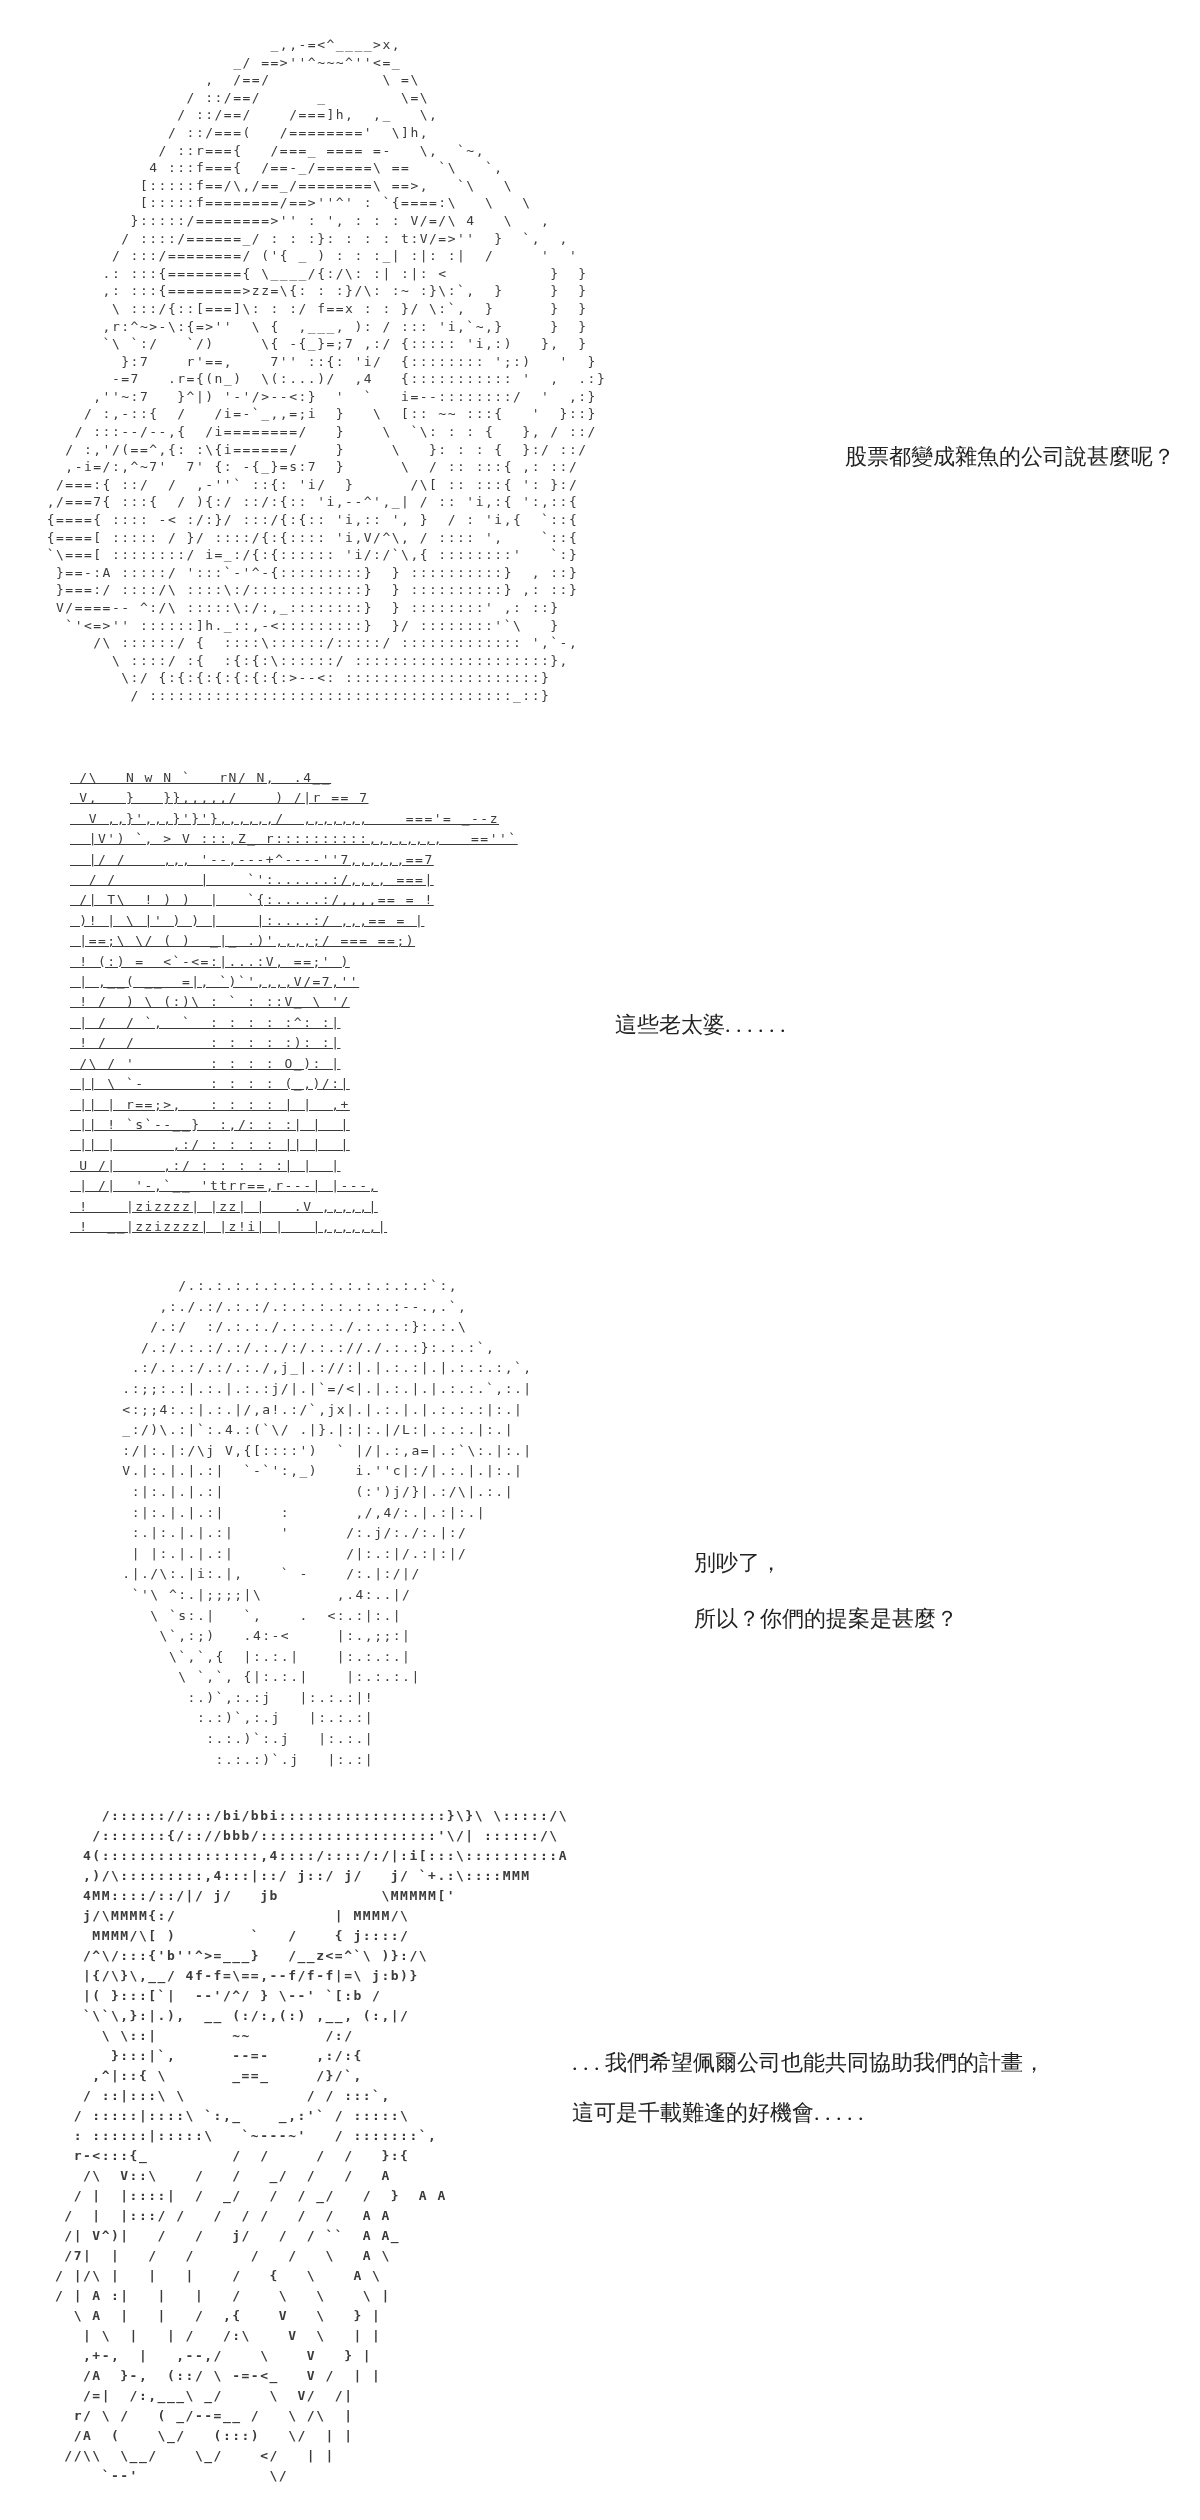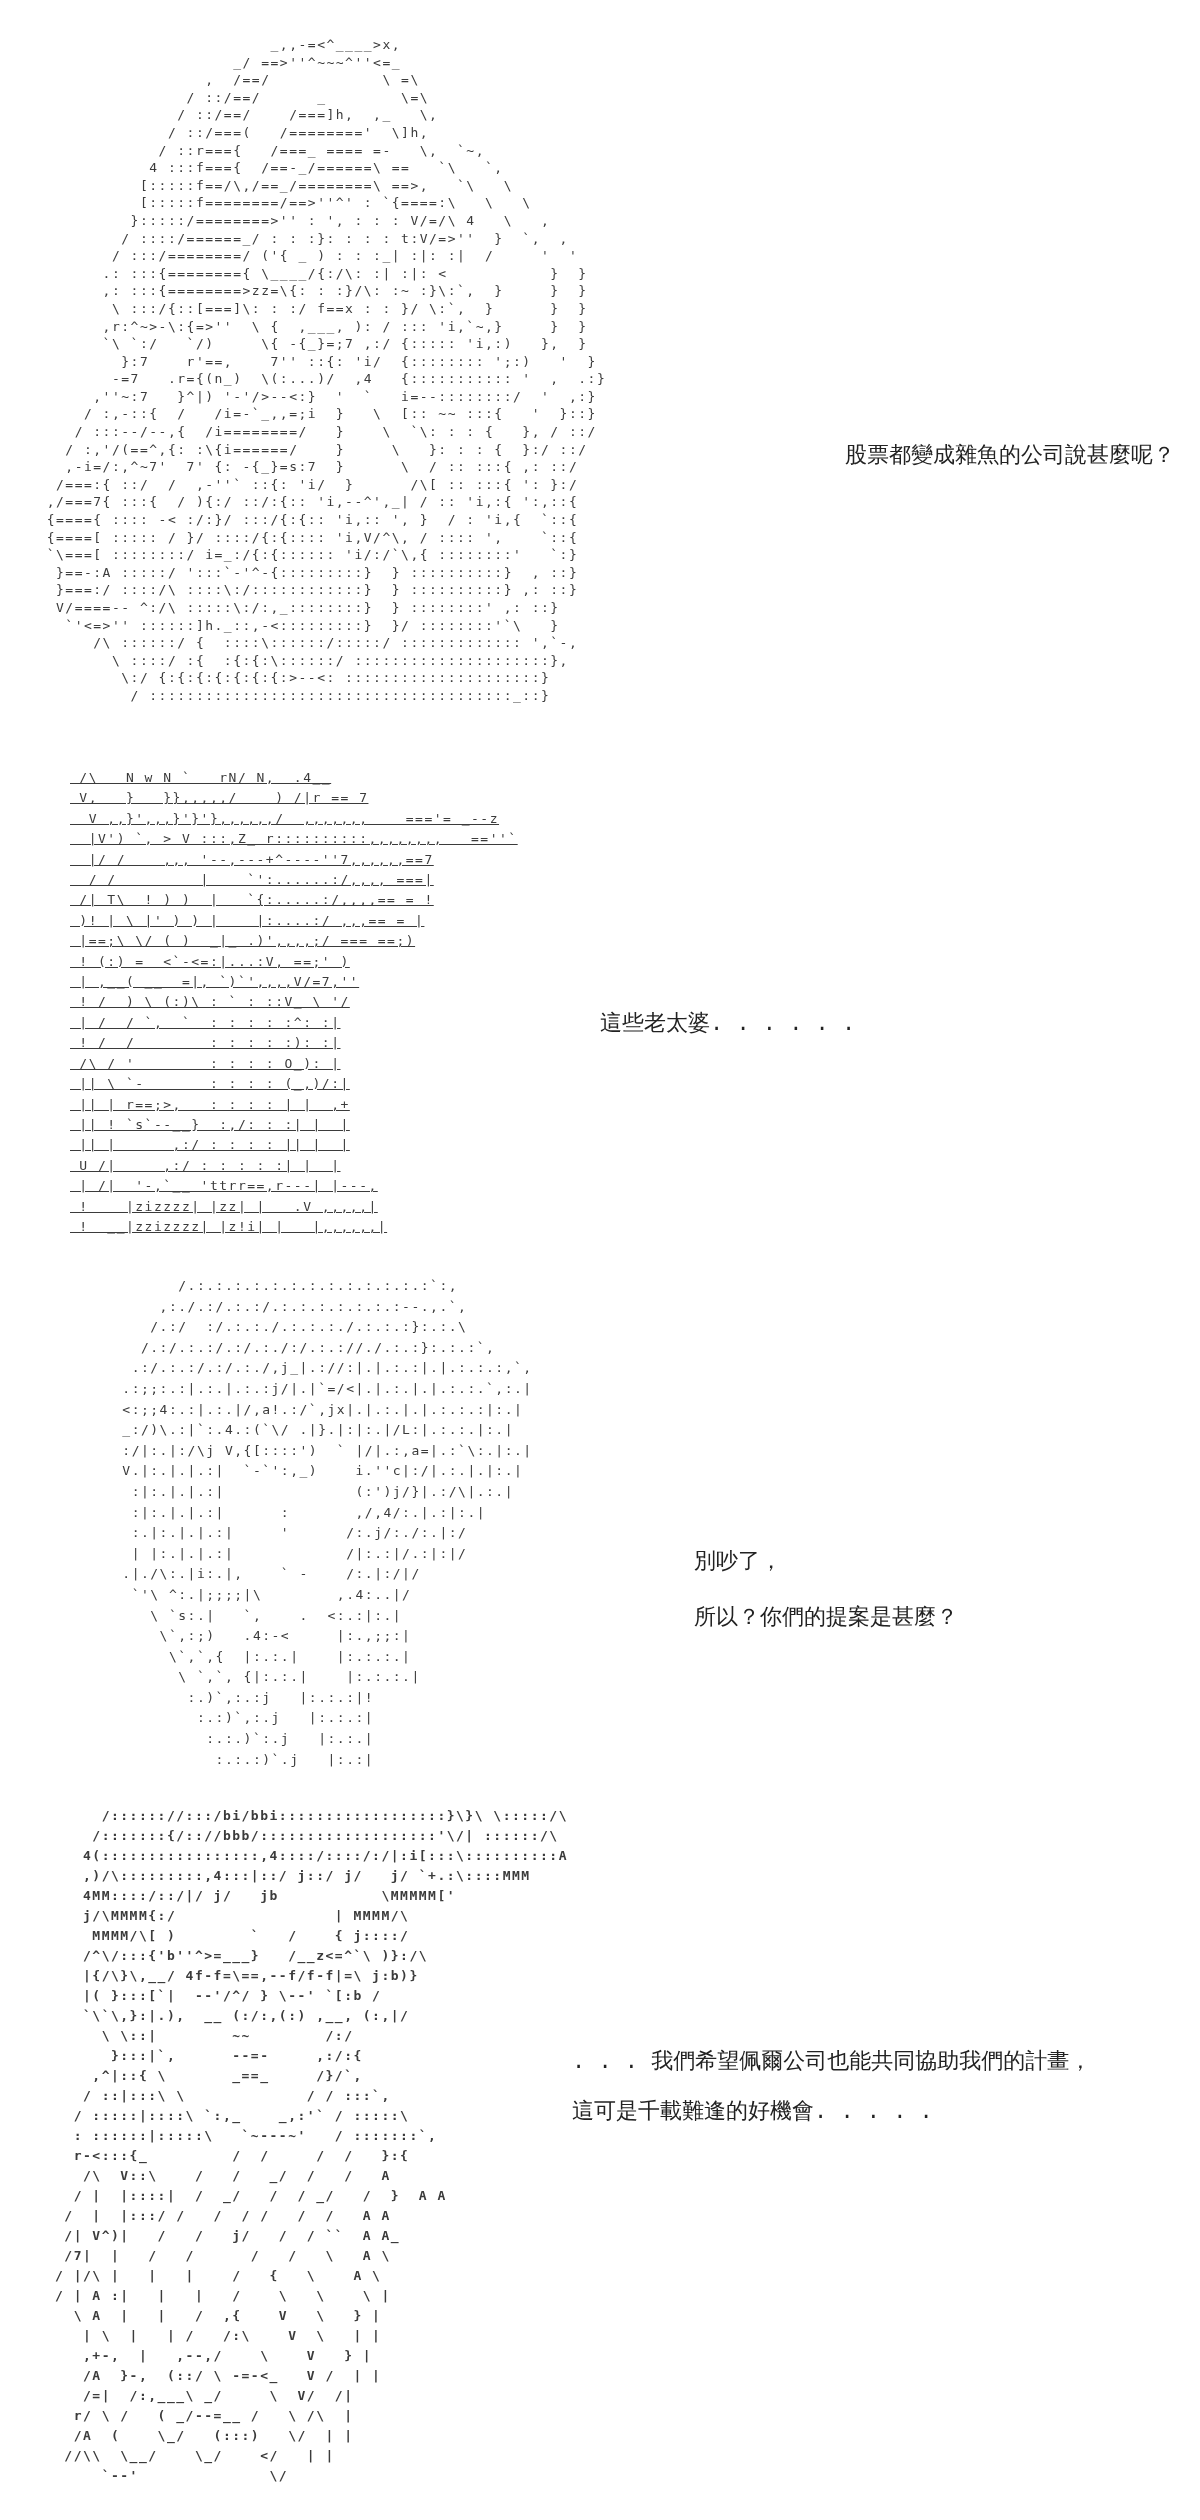--- a/index.html
+++ b/index.html
@@ -21,21 +21,21 @@
     font-family: "DejaVu Sans Mono", monospace;
     font-size: 13px;
     color: #3b3b3b;
     letter-spacing: 1.5px;
     white-space: pre;
   }
   .dlg {
     position: absolute;
     color: #222222;
     font-size: 22px;
-    font-family: Liberation Mono, monospace;
+    font-family: Liberation Serif, serif;
   }
   .dlg p {
     margin: 0;
     white-space: nowrap;
     line-height: 1.2;
   }
   .dlg.gap-lg p + p { margin-top: 30px; }
   .dlg.gap-md p + p { margin-top: 24px; }
 </style>
 </head>
@@ -101,21 +101,21 @@
  ! /  /        : : : : :): :|
  /\ / '        : : : : O_): |
  || \ `-       : : : : (_,)/:|
  || | r==;&gt;,   : : : : | |  ,+
  || ! `s`--__}  :,/: : :| |  |
  || |      ,:/ : : : : || |  |
  U /|     ,:/ : : : : :| |  |
  | /|  '-,`__ 'ttrr==,r---| |---,
  !    |zizzzz| |zz| |   .V ,,,,,|
  !  __|zzizzzz| |z!i| |   |,,,,,,|</pre>
-  <div class="dlg" style="left:600px; top:1012px;">
+  <div class="dlg" style="left:615px; top:1012px;">
     <p>這些老太婆. . . . . .</p>
   </div>
 
   <pre class="aa" style="left:85px; top:1276px; line-height:20.6px;">          /.:.:.:.:.:.:.:.:.:.:.:.:.:`:,
         ,:./.:/.:.:/.:.:.:.:.:.:.:--.,.`,
        /.:/  :/.:.:./.:.:.:./.:.:.:}:.:.\
       /.:/.:.:/.:/.:./:/.:.://./.:.:}:.:.:`,
      .:/.:.:/.:/.:./,j_|.://:|.|.:.:|.|.:.:.:,`,
     .:;;:.:|.:.|.:.:j/|.|`=/&lt;|.|.:.|.|.:.:.`,:.|
     &lt;:;;4:.:|.:.|/,a!.:/`,jx|.|.:.|.|.:.:.:|:.|

